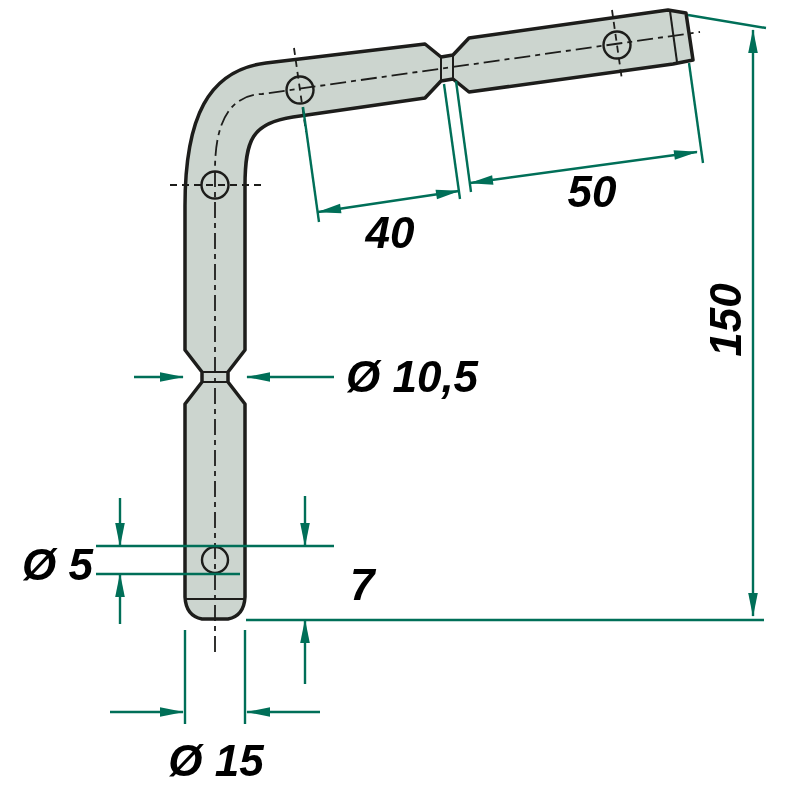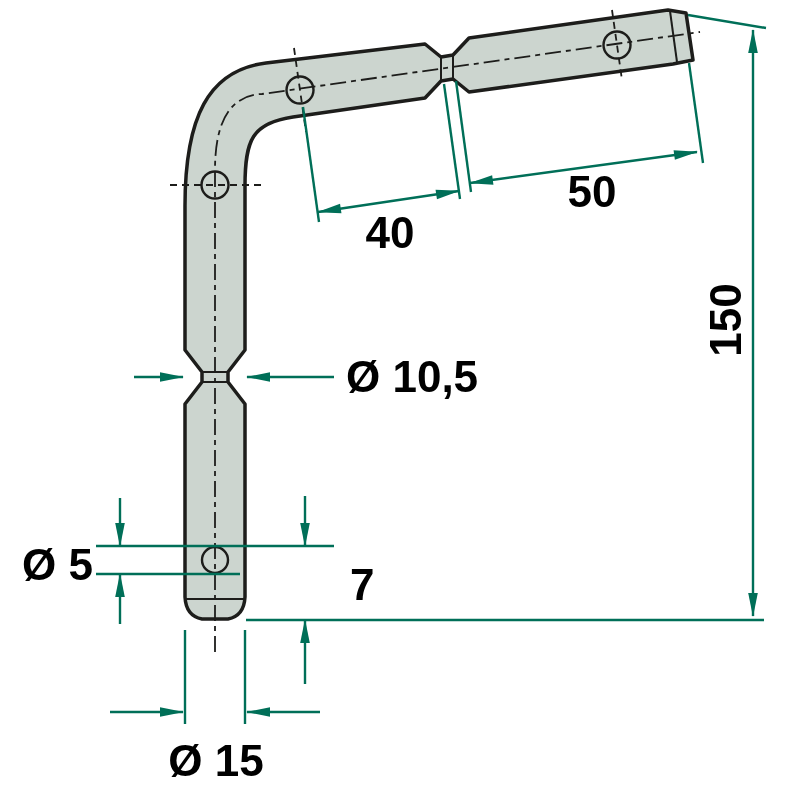--- a/index.html
+++ b/index.html
@@ -7,21 +7,21 @@
     --fill:#ccd5cf;
     --ink:#1d1d1b;
     --bg:#ffffff;
   }
   html,body{margin:0;padding:0;}
   body{
     width:800px;height:800px;background:var(--bg);
     font-family:"Liberation Sans", sans-serif;
     overflow:hidden;
   }
-  .stage{width:800px;height:800px;position:relative;}
+  .stage{width:800px;height:800px;position:relative;font-style:italic;}
   .part{fill:var(--fill);stroke:var(--ink);stroke-width:3.5;stroke-linejoin:round;}
   .edge{stroke:var(--ink);stroke-width:2;fill:none;}
   .cl{stroke:var(--ink);stroke-width:1.8;fill:none;stroke-dasharray:16 5 5 5;}
   .tick{stroke:var(--ink);stroke-width:1.8;fill:none;stroke-dasharray:7 5;}
   .hole{fill:none;stroke:var(--ink);stroke-width:2.4;}
   .dim{stroke:var(--dim);stroke-width:2.4;fill:none;}
   .ahp{fill:var(--dim);stroke:none;}
   .lbl{font-family:"Liberation Sans", sans-serif;font-size:44px;font-weight:600;fill:#000;}
 </style>
 </head>

